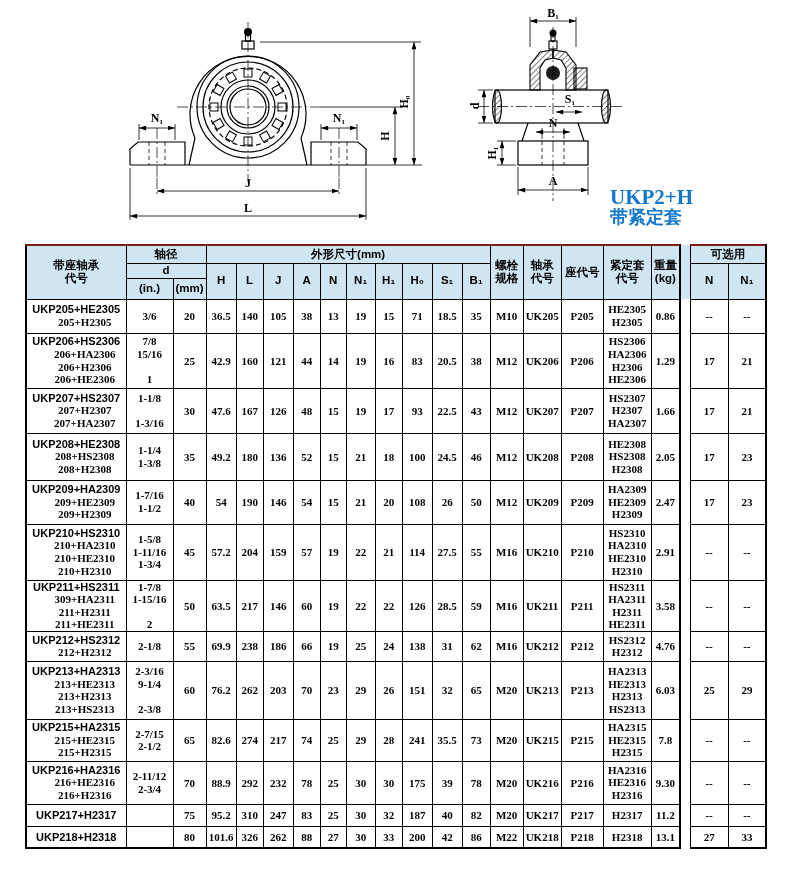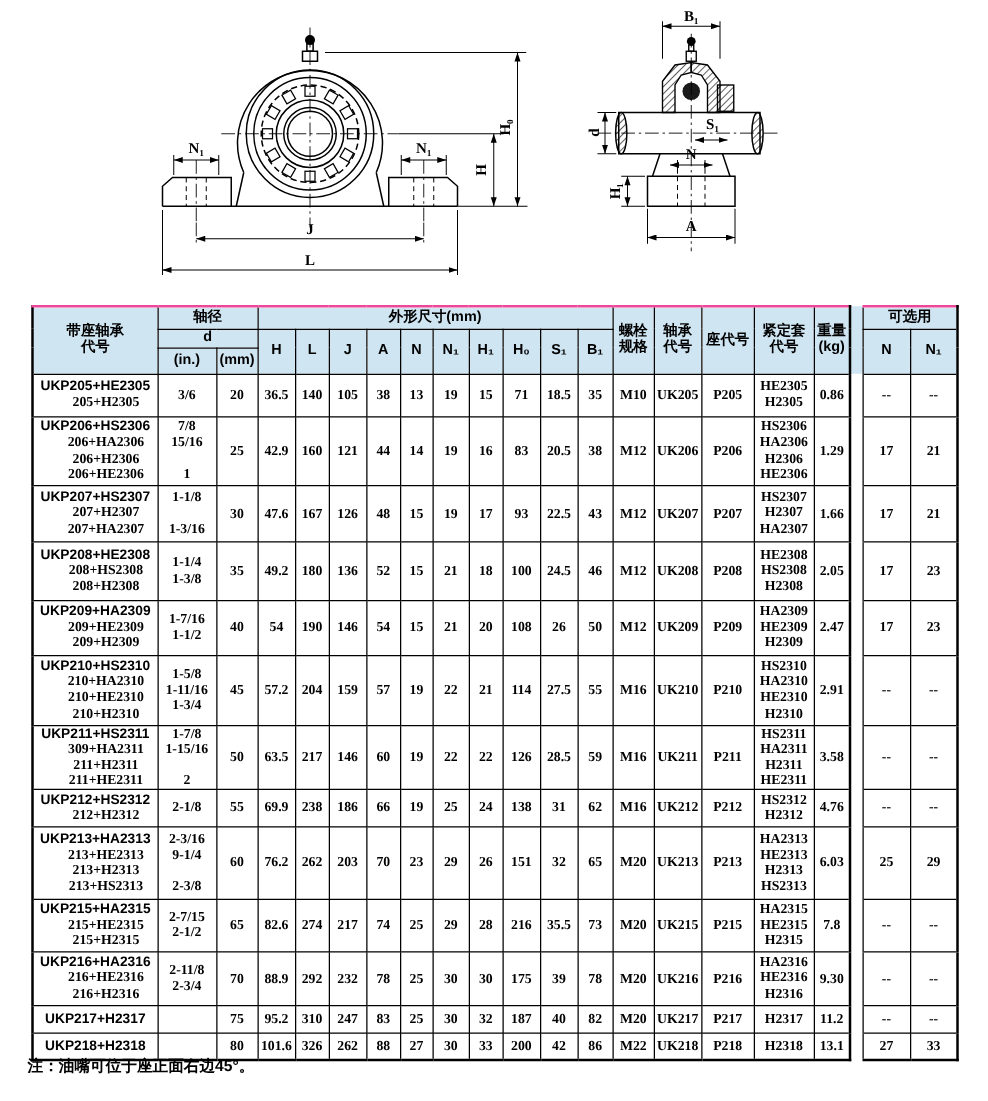--- a/index.html
+++ b/index.html
@@ -10,21 +10,21 @@
   .caption{position:absolute;left:610px;top:186px;color:var(--caption,#1377cc);
            font-weight:bold;line-height:1.05;}
   .caption .c1{font-size:21px;font-family:"Liberation Serif",serif;}
   .caption .c2{font-size:18px;font-family:"Liberation Sans",sans-serif;}
   table.spec{position:absolute;left:25px;top:244px;border-collapse:collapse;table-layout:fixed;}
   table.spec th,table.spec td{border:1px solid #000;padding:0 2px;overflow:hidden;
       font-size:11px;font-weight:bold;text-align:center;vertical-align:middle;}
   table.spec thead th{background:var(--header-bg,#cfe5f2);
       font-family:"Liberation Sans",sans-serif;font-size:11.5px;
       white-space:pre-line;line-height:1.15;}
-  tr.h1 th,tr.h1 td{border-top:2px solid #ec4899;}
+  tr.h1 th,tr.h1 td{border-top:2px solid #7f1d1d;}
   .bl{border-left:2px solid #000 !important;}
   .br{border-right:2px solid #000 !important;}
   tr.last td{border-bottom:2px solid #000;}
   td.gap,th.gap{border-top:none !important;border-bottom:none !important;
       border-left:2px solid #000;border-right:2px solid #000;background:#fff;}
   td.code{font-family:"Liberation Sans",sans-serif;font-size:10.5px;text-align:left;
       line-height:1.14;padding-left:4px;}
   td.code div.cont{padding-left:17px;font-family:Liberation Serif, serif;}
   td.din{text-align:left;padding-left:5px;vertical-align:top;line-height:1.14;}
   td.dmm{vertical-align:bottom;padding-bottom:3px;}
@@ -192,20 +192,24 @@
     <g font-size="12" font-weight="bold">
       <text x="83" y="12" text-anchor="middle">B₁</text>
       <text transform="rotate(-90 9 101)" x="9" y="101" text-anchor="middle">d</text>
       <text x="100" y="98" text-anchor="middle">S₁</text>
       <text x="83" y="122" text-anchor="middle">N</text>
       <text transform="rotate(-90 26 148)" x="26" y="148" text-anchor="middle">H₁</text>
       <text x="83" y="180" text-anchor="middle">A</text>
     </g>
   </svg>
 
+  <div class="caption">
+    <div class="c1">UKP2+H</div>
+    <div class="c2">带紧定套</div>
+  </div>
 
   <table class="spec">
     <colgroup>
       <col style="width:100px">
         <col style="width:47px">
         <col style="width:30px">
       <col style="width:30px">
         <col style="width:27px">
         <col style="width:30px">
       <col style="width:27px">
@@ -590,21 +594,21 @@
             <div>2-1/2</div>
           </td>
           <td class="dmm">65</td>
           <td class="num">82.6</td>
           <td class="num">274</td>
           <td class="num">217</td>
           <td class="num">74</td>
           <td class="num">25</td>
           <td class="num">29</td>
           <td class="num">28</td>
-          <td class="num">216</td>
+          <td class="num">241</td>
           <td class="num">35.5</td>
           <td class="num">73</td>
           <td>M20</td>
           <td>UK215</td>
           <td>P215</td>
           <td class="sleeve">
             <div>HA2315</div>
             <div>HE2315</div>
             <div>H2315</div>
           </td>
@@ -613,21 +617,21 @@
           <td>--</td>
           <td class="br">--</td>
         </tr>
         <tr style="height: 43px;">
           <td class="code bl">
             <div>UKP216+HA2316</div>
             <div class="cont">216+HE2316</div>
             <div class="cont">216+H2316</div>
           </td>
           <td class="din">
-            <div>2-11/8</div>
+            <div>2-11/12</div>
             <div>2-3/4</div>
           </td>
           <td class="dmm">70</td>
           <td class="num">88.9</td>
           <td class="num">292</td>
           <td class="num">232</td>
           <td class="num">78</td>
           <td class="num">25</td>
           <td class="num">30</td>
           <td class="num">30</td>
@@ -697,14 +701,13 @@
             <div>H2318</div>
           </td>
           <td class="weight br">13.1</td>
           <td class="gap"></td>
           <td>27</td>
           <td class="br">33</td>
         </tr>
       </tbody>
   </table>
 
-  <div class="note">注：油嘴可位于座正面右边45°。</div>
 </div>
 
 </body></html>

